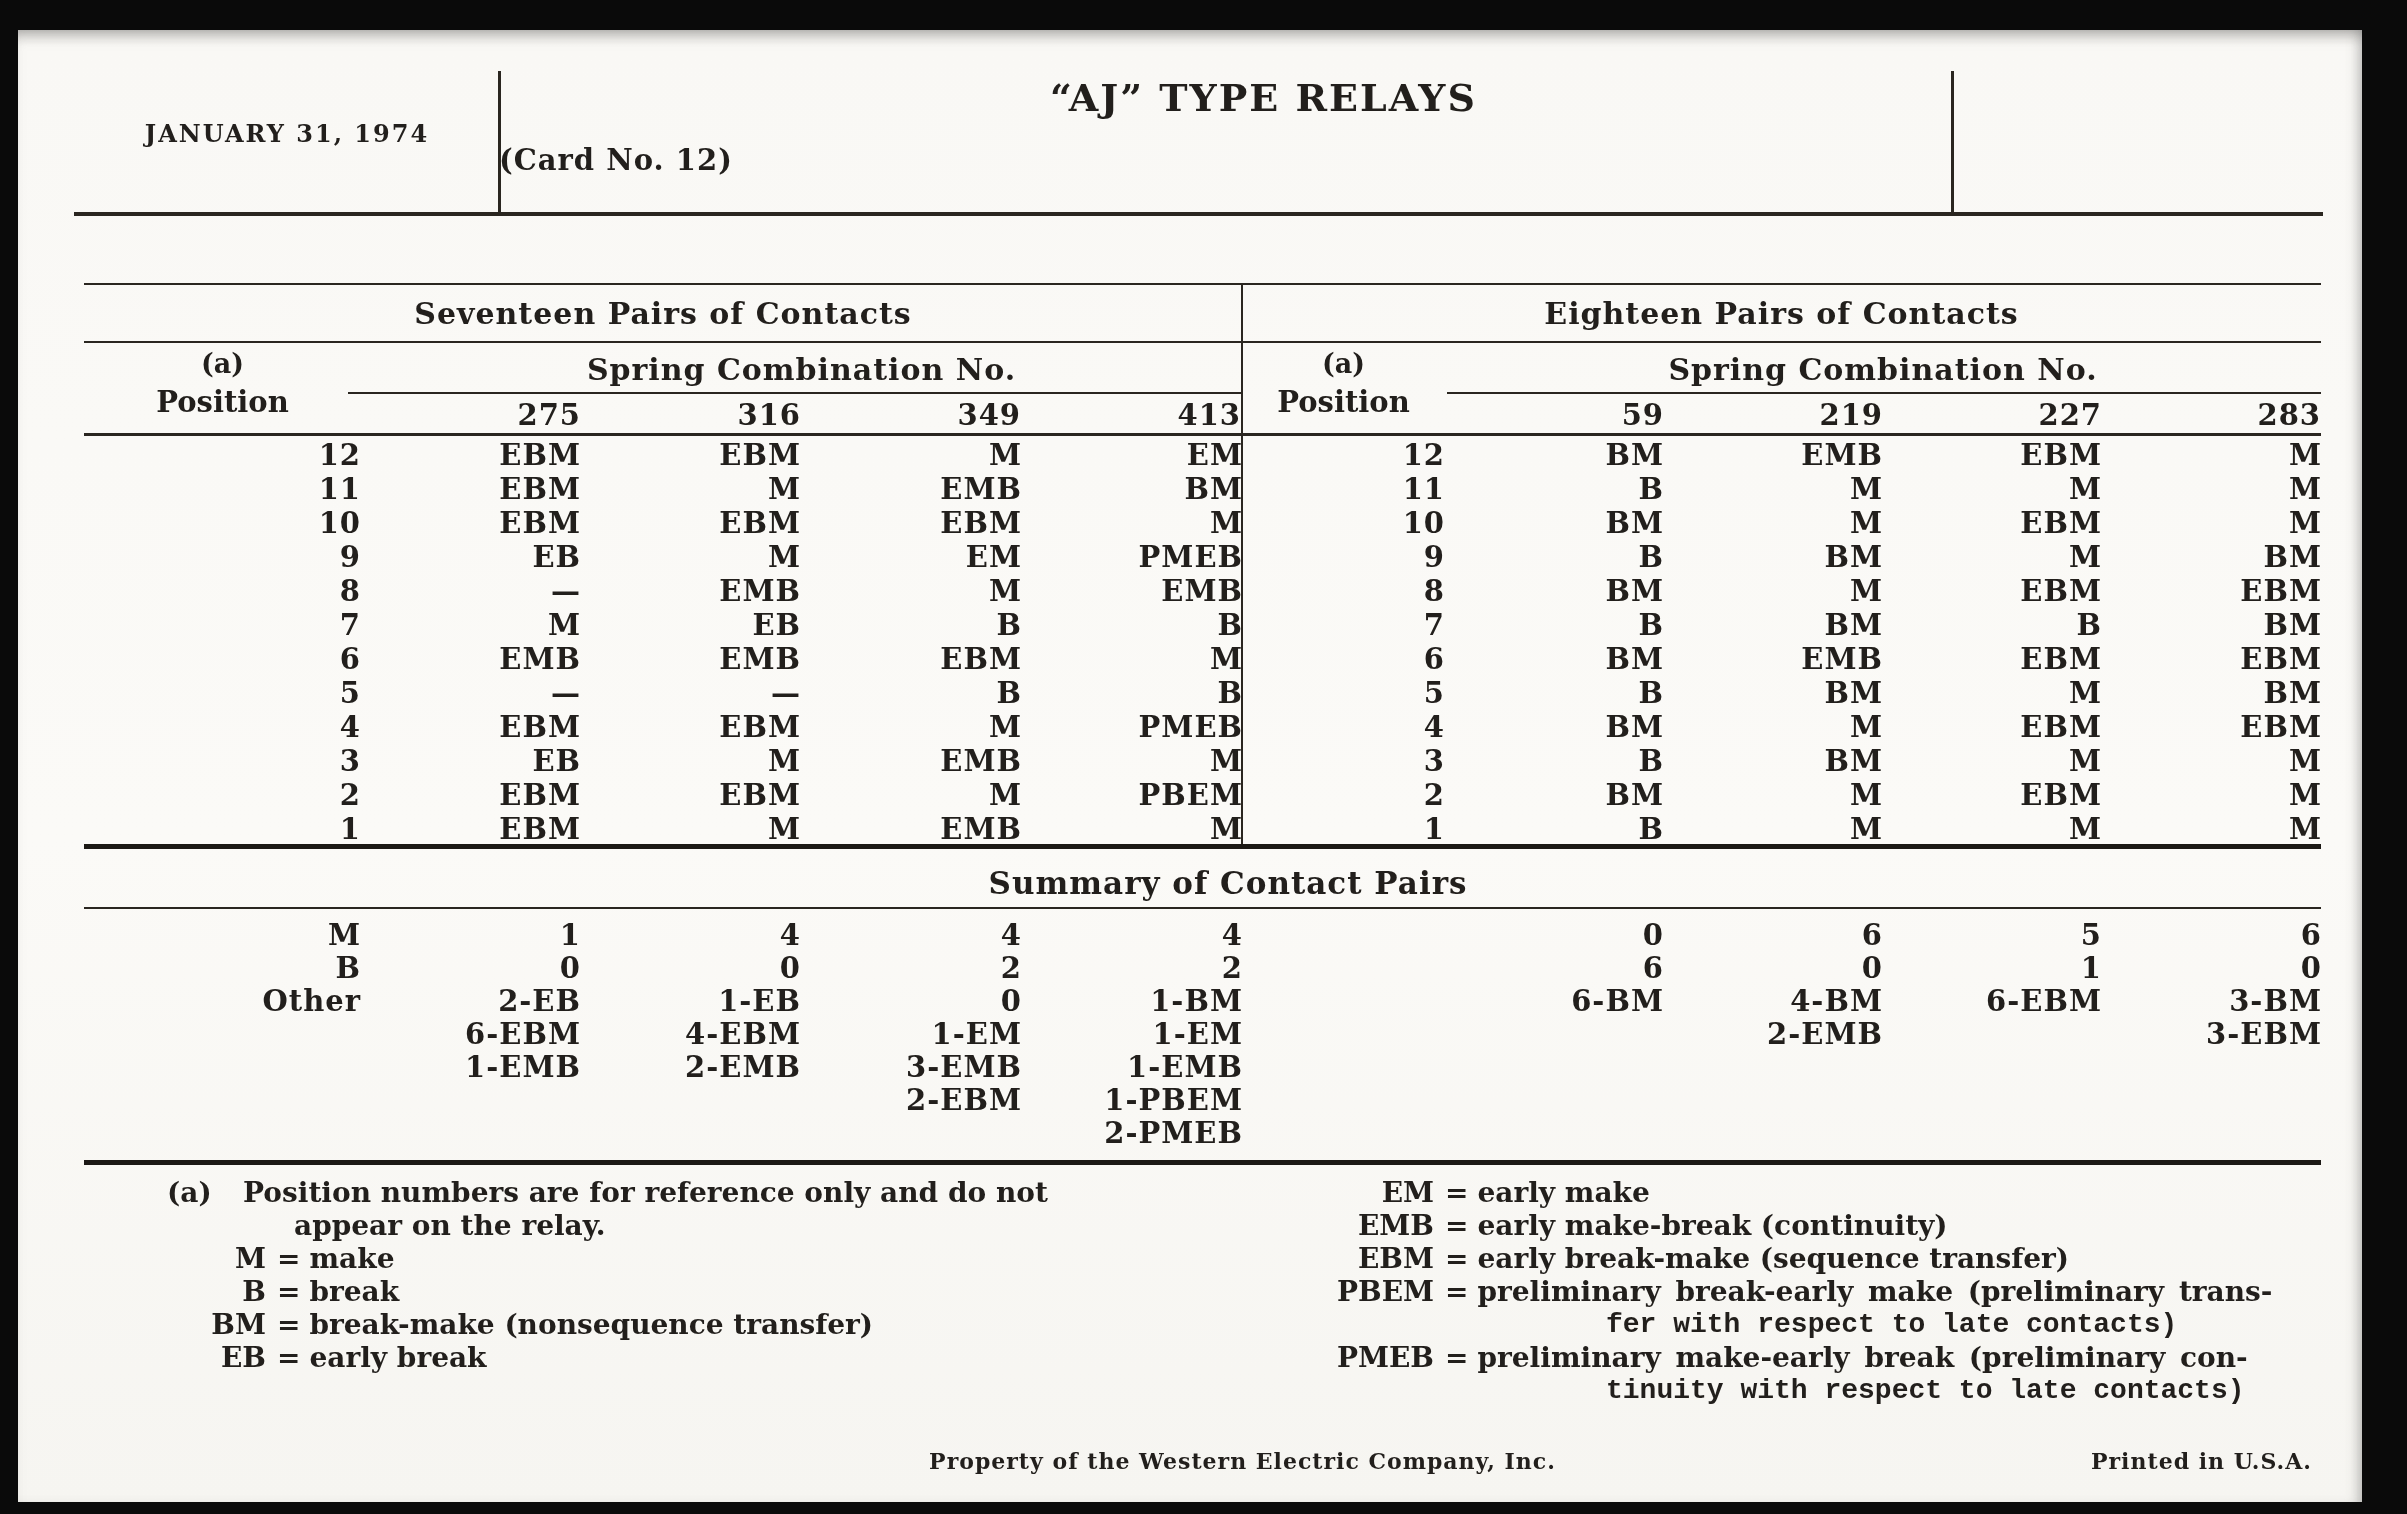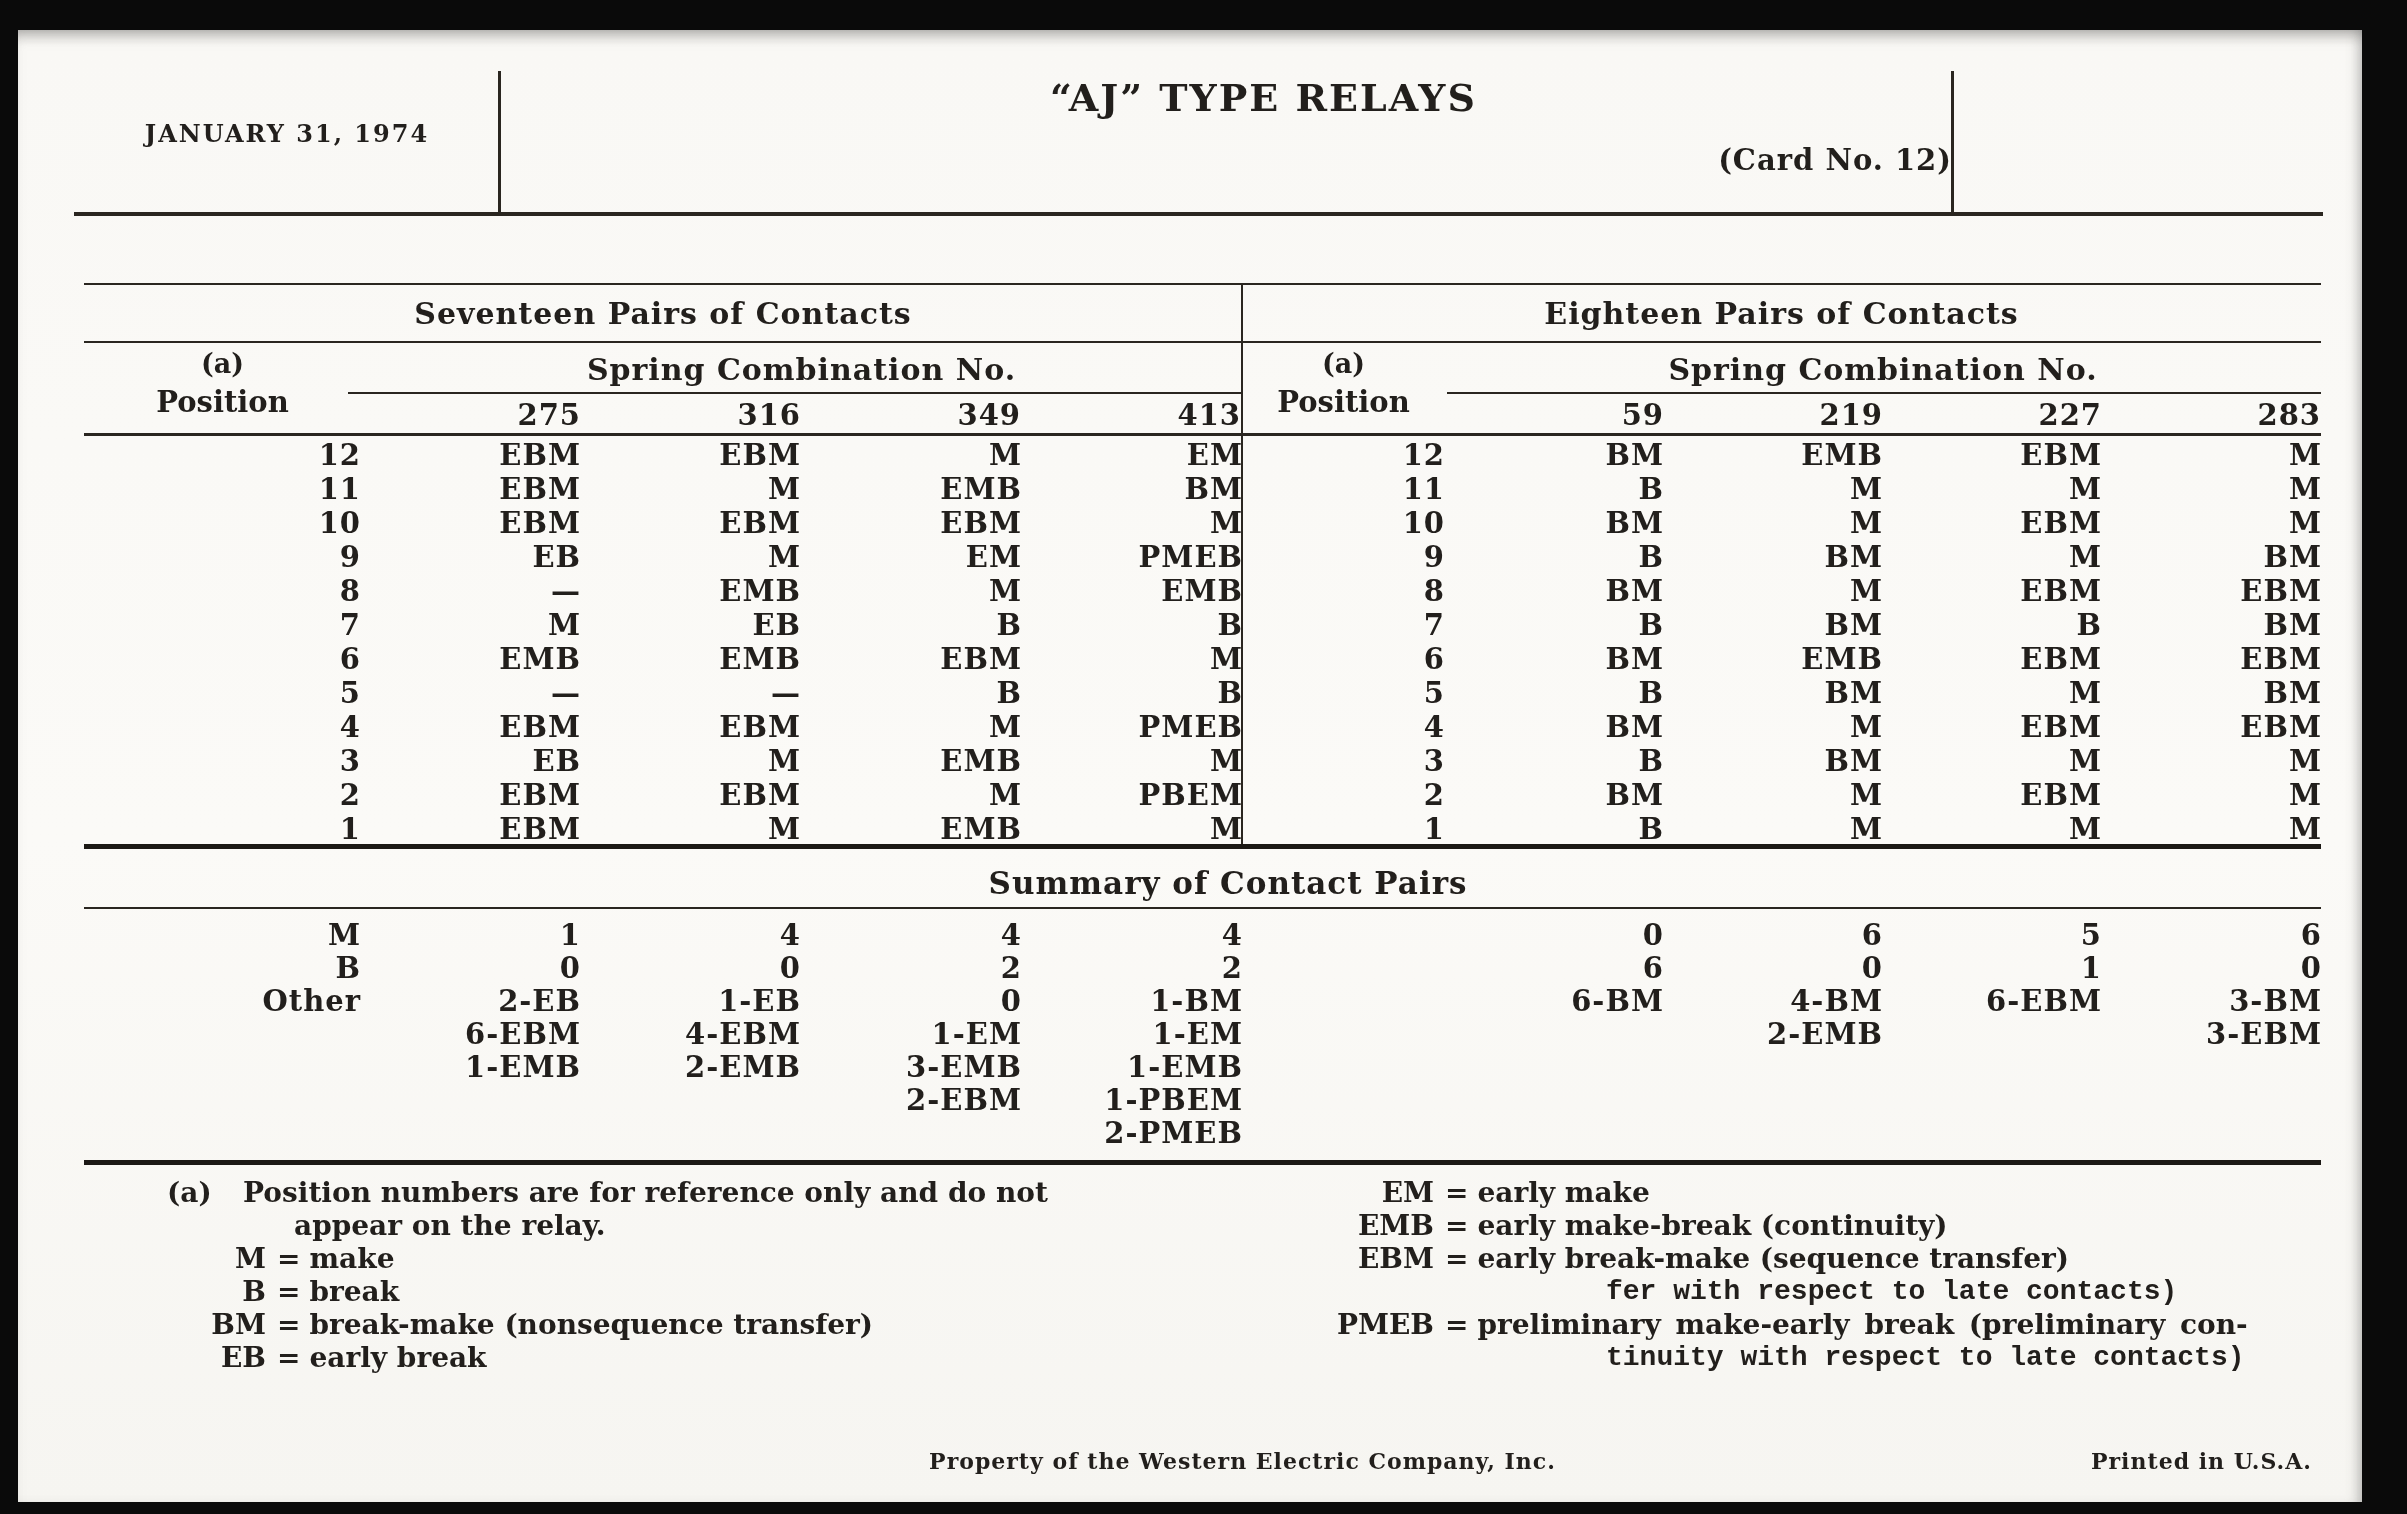--- a/index.html
+++ b/index.html
@@ -7,21 +7,21 @@
         font-family:"DejaVu Serif","Liberation Serif",serif;font-weight:bold;color:#221f1c;}
   .paper{position:absolute;left:18px;top:30px;width:2344px;height:1472px;
          background:linear-gradient(180deg,#e8e6e2 0px,#f9f8f5 16px,#fbfaf7 55%,#f6f5f1 100%);
          box-shadow:inset 0 12px 16px -10px rgba(110,110,110,.6), inset -10px 0 14px -8px rgba(90,90,90,.45);}
   .rule{position:absolute;background:#2a2620;}
   .hdr-date{position:absolute;left:94px;top:119px;width:386px;font-size:24px;letter-spacing:2px;text-align:center;}
   .vline{position:absolute;width:3px;background:#2a2620;}
   .vl-l{left:498px;top:71px;height:142px;}
   .vl-r{left:1951px;top:71px;height:142px;}
   .hdr-title{position:absolute;left:499px;top:75px;width:1453px;font-size:38px;letter-spacing:2px;text-align:center;margin-left:38px;}
-  .hdr-sub{position:absolute;left:499px;top:143px;width:1453px;font-size:29px;letter-spacing:1px;text-align:right;}
+  .hdr-sub{position:absolute;left:499px;top:143px;width:1453px;font-size:29px;letter-spacing:1px;text-align:left;}
   .hdr-rule{left:74px;top:212px;width:2249px;height:4px;}
   .caption{position:absolute;left:129px;top:238px;width:2198px;font-size:31px;letter-spacing:1px;text-align:center;}
   .r-top{left:84px;top:283px;width:2237px;height:2px;}
   .r-g{left:84px;top:341px;width:2237px;height:2px;}
   .r-h{left:84px;top:433px;width:2237px;height:3px;}
   .r-hv1{left:84px;top:844px;width:2237px;height:5px;background:#1c1915;}
   .r-s2{left:84px;top:907px;width:2237px;height:2px;}
   .r-hv2{left:84px;top:1160px;width:2237px;height:5px;background:#1c1915;}
   .u-l{left:348px;top:392px;width:894px;height:2px;}
   .u-r{left:1447px;top:392px;width:874px;height:2px;}
@@ -300,20 +300,21 @@
     <div><span class="fb">M</span><span class="fe">=</span><span>make</span></div>
     <div><span class="fb">B</span><span class="fe">=</span><span>break</span></div>
     <div><span class="fb">BM</span><span class="fe">=</span><span>break-make (nonsequence transfer)</span></div>
     <div><span class="fb">EB</span><span class="fe">=</span><span>early break</span></div>
   </div>
 
   <div class="fn fn-r">
     <div><span class="rb">EM</span><span class="fe">=</span><span>early make</span></div>
     <div><span class="rb">EMB</span><span class="fe">=</span><span>early make-break (continuity)</span></div>
     <div><span class="rb">EBM</span><span class="fe">=</span><span>early break-make (sequence transfer)</span></div>
+    <div><span class="rb">PBEM</span><span class="fe">=</span><span class="ws">preliminary break-early make (preliminary trans-</span></div>
     <div class="fcont-r">fer with respect to late contacts)</div>
     <div><span class="rb">PMEB</span><span class="fe">=</span><span class="ws">preliminary make-early break (preliminary con-</span></div>
     <div class="fcont-r">tinuity with respect to late contacts)</div>
   </div>
 
   <div class="foot-prop">Property of the Western Electric Company, Inc.</div>
   <div class="foot-usa">Printed in U.S.A.</div>
 </div>
 
 

